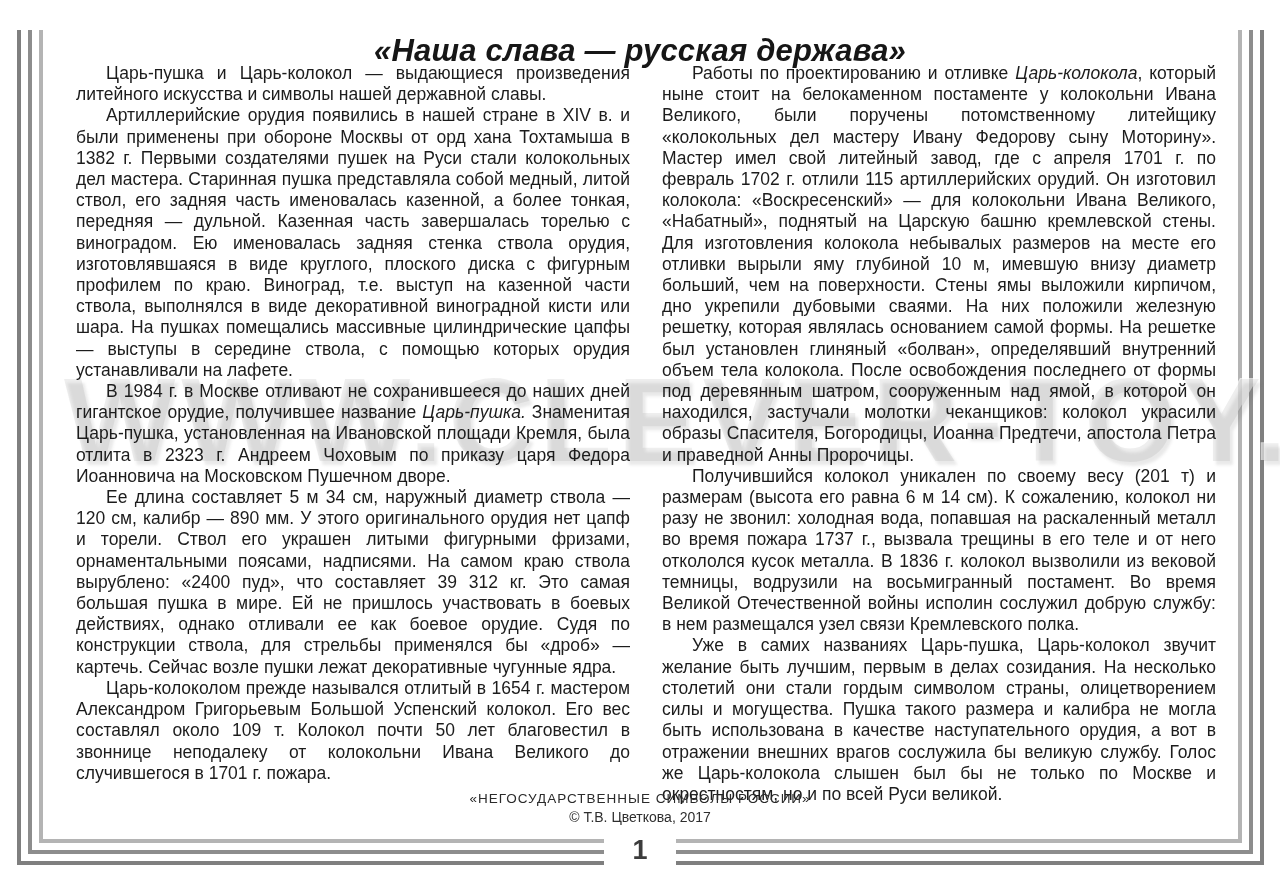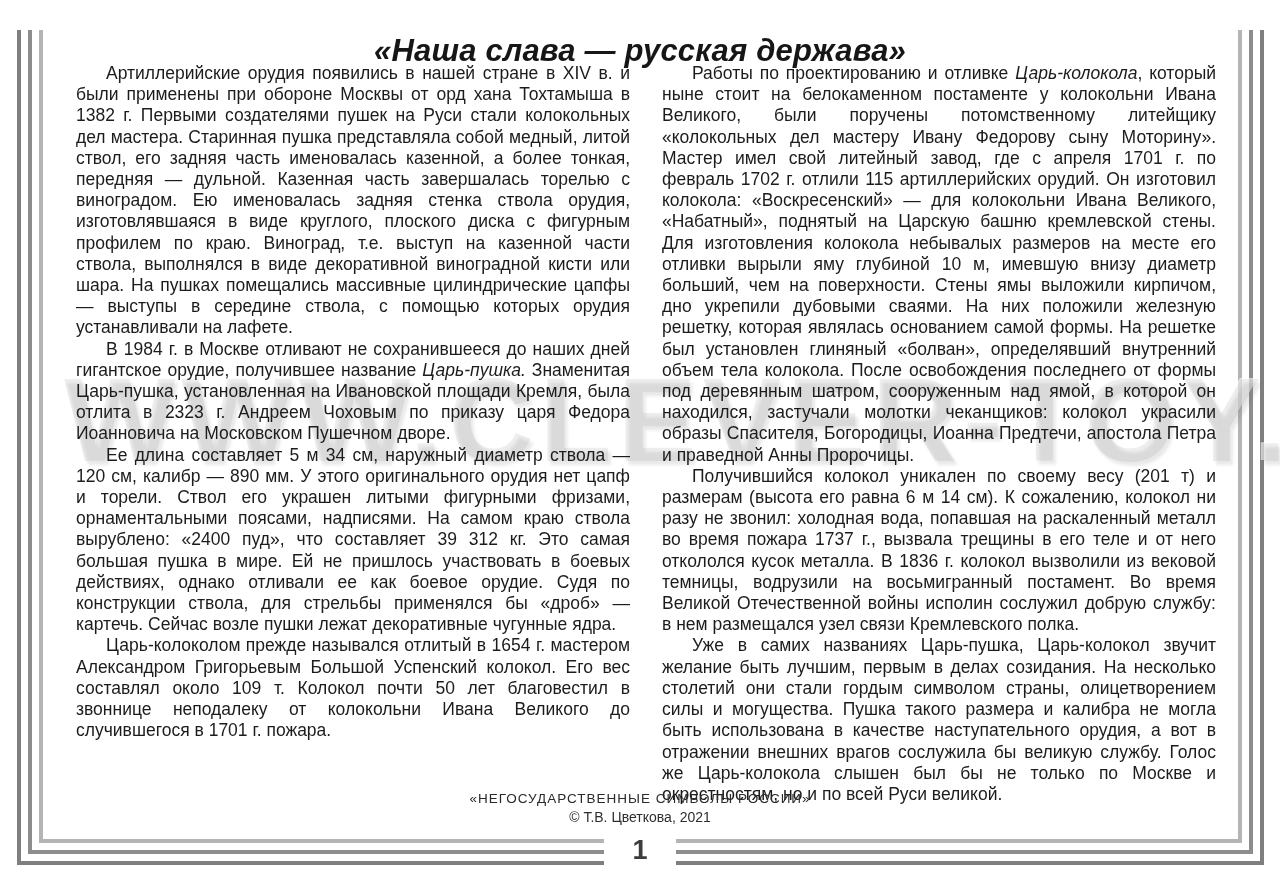--- a/index.html
+++ b/index.html
@@ -63,32 +63,33 @@
 <div class="frame frame-outer"></div>
 <div class="frame frame-mid"></div>
 <div class="frame frame-inner"></div>
 
 <div class="watermark">WWW.CLEVER-TOY.RU</div>
 
 <h1 class="page-title">«Наша слава — русская держава»</h1>
 
 <div class="content">
   <div class="column">
+      <p><span class="run">Царь-пушка и Царь-колокол — выдающиеся произведения литейного искусства и символы нашей державной славы.</span></p>
       <p><span class="run">Артиллерийские орудия появились в нашей стране в XIV в. и были применены при обороне Москвы от орд хана Тохтамыша в 1382 г. Первыми создателями пушек на Руси стали колокольных дел мастера. Старинная пушка представляла собой медный, литой ствол, его задняя часть именовалась казенной, а более тонкая, передняя — дульной. Казенная часть завершалась торелью с виноградом. Ею именовалась задняя стенка ствола орудия, изготовлявшаяся в виде круглого, плоского диска с фигурным профилем по краю. Виноград, т.е. выступ на казенной части ствола, выполнялся в виде декоративной виноградной кисти или шара. На пушках помещались массивные цилиндрические цапфы — выступы в середине ствола, с помощью которых орудия устанавливали на лафете.</span></p>
       <p><span class="run">В 1984 г. в Москве отливают не сохранившееся до наших дней гигантское орудие, получившее название </span><em class="run-i">Царь-пушка.</em><span class="run"> Знаменитая Царь-пушка, установленная на Ивановской площади Кремля, была отлита в 2323 г. Андреем Чоховым по приказу царя Федора Иоанновича на Московском Пушечном дворе.</span></p>
       <p><span class="run">Ее длина составляет 5 м 34 см, наружный диаметр ствола — 120 см, калибр — 890 мм. У этого оригинального орудия нет цапф и торели. Ствол его украшен литыми фигурными фризами, орнаментальными поясами, надписями. На самом краю ствола вырублено: «2400 пуд», что составляет 39 312 кг. Это самая большая пушка в мире. Ей не пришлось участвовать в боевых действиях, однако отливали ее как боевое орудие. Судя по конструкции ствола, для стрельбы применялся бы «дроб» — картечь. Сейчас возле пушки лежат декоративные чугунные ядра.</span></p>
       <p><span class="run">Царь-колоколом прежде назывался отлитый в 1654 г. мастером Александром Григорьевым Большой Успенский колокол. Его вес составлял около 109 т. Колокол почти 50 лет благовестил в звоннице неподалеку от колокольни Ивана Великого до случившегося в 1701 г. пожара.</span></p>
     </div>
   <div class="column">
       <p><span class="run">Работы по проектированию и отливке </span><em class="run-i">Царь-колокола</em><span class="run">, который ныне стоит на белокаменном постаменте у колокольни Ивана Великого, были поручены потомственному литейщику «колокольных дел мастеру Ивану Федорову сыну Моторину». Мастер имел свой литейный завод, где с апреля 1701 г. по февраль 1702 г. отлили 115 артиллерийских орудий. Он изготовил колокола: «Воскресенский» — для колокольни Ивана Великого, «Набатный», поднятый на Царскую башню кремлевской стены. Для изготовления колокола небывалых размеров на месте его отливки вырыли яму глубиной 10 м, имевшую внизу диаметр больший, чем на поверхности. Стены ямы выложили кирпичом, дно укрепили дубовыми сваями. На них положили железную решетку, которая являлась основанием самой формы. На решетке был установлен глиняный «болван», определявший внутренний объем тела колокола. После освобождения последнего от формы под деревянным шатром, сооруженным над ямой, в которой он находился, застучали молотки чеканщиков: колокол украсили образы Спасителя, Богородицы, Иоанна Предтечи, апостола Петра и праведной Анны Пророчицы.</span></p>
       <p><span class="run">Получившийся колокол уникален по своему весу (201 т) и размерам (высота его равна 6 м 14 см). К сожалению, колокол ни разу не звонил: холодная вода, попавшая на раскаленный металл во время пожара 1737 г., вызвала трещины в его теле и от него откололся кусок металла. В 1836 г. колокол вызволили из вековой темницы, водрузили на восьмигранный постамент. Во время Великой Отечественной войны исполин сослужил добрую службу: в нем размещался узел связи Кремлевского полка.</span></p>
       <p><span class="run">Уже в самих названиях Царь-пушка, Царь-колокол звучит желание быть лучшим, первым в делах созидания. На несколько столетий они стали гордым символом страны, олицетворением силы и могущества. Пушка такого размера и калибра не могла быть использована в качестве наступательного орудия, а вот в отражении внешних врагов сослужила бы великую службу. Голос же Царь-колокола слышен был бы не только по Москве и окрестностям, но и по всей Руси великой.</span></p>
     </div>
 </div>
 
 <div class="footer">
   <div class="series-title">«НЕГОСУДАРСТВЕННЫЕ СИМВОЛЫ РОССИИ»</div>
-  <div class="copyright">© Т.В. Цветкова, 2021</div>
+  <div class="copyright">© Т.В. Цветкова, 2017</div>
 </div>
 
 <div class="page-number-box">
   <span class="num">1</span>
 </div>
 
 </body></html>

